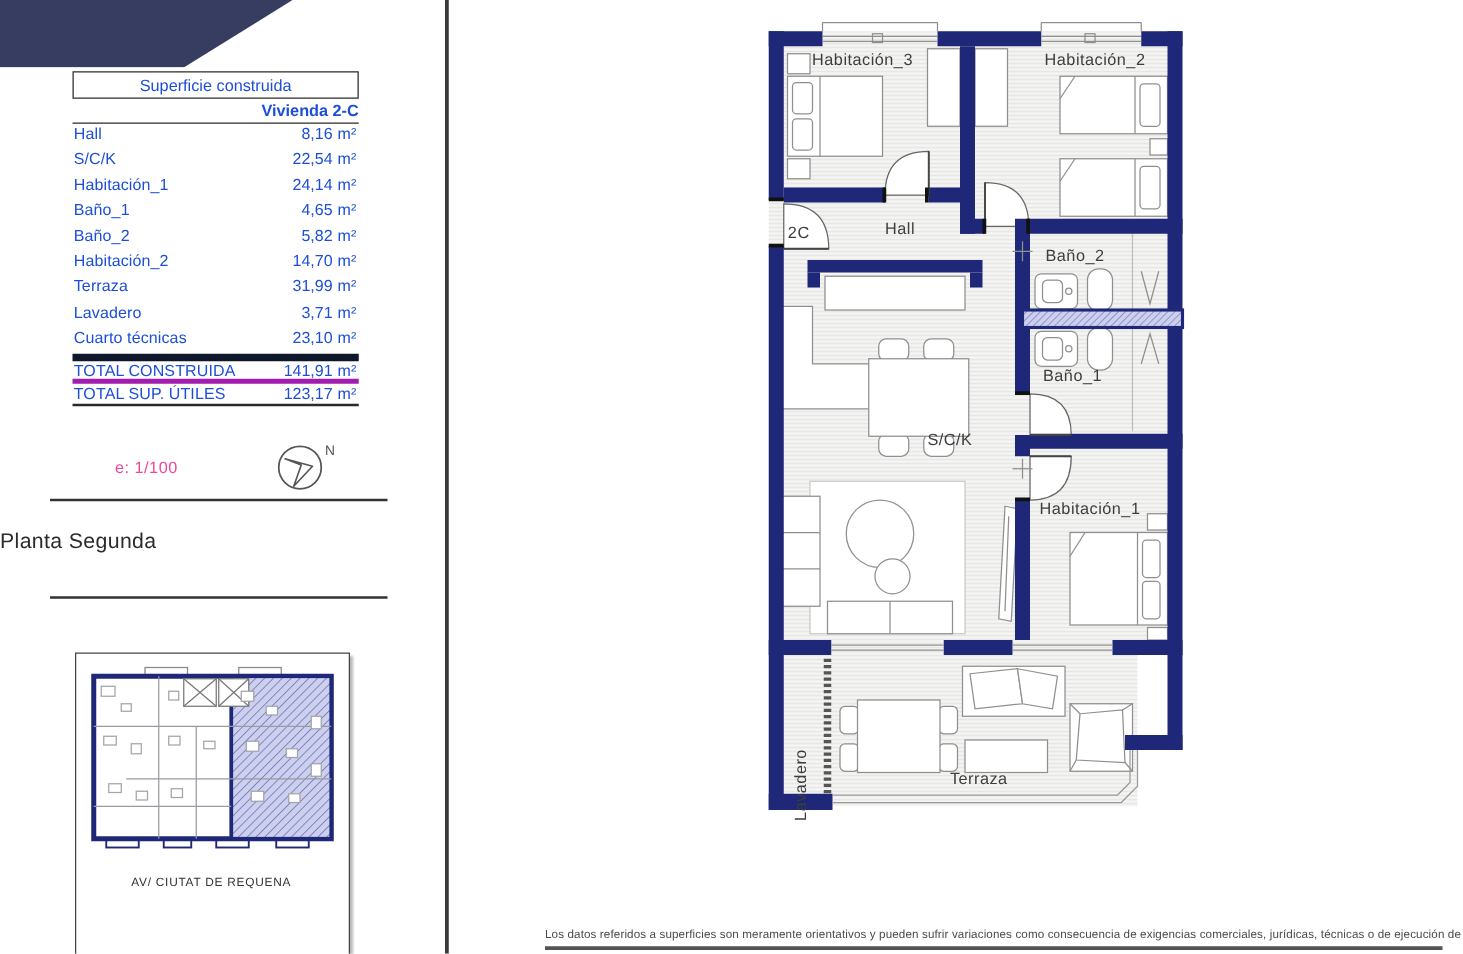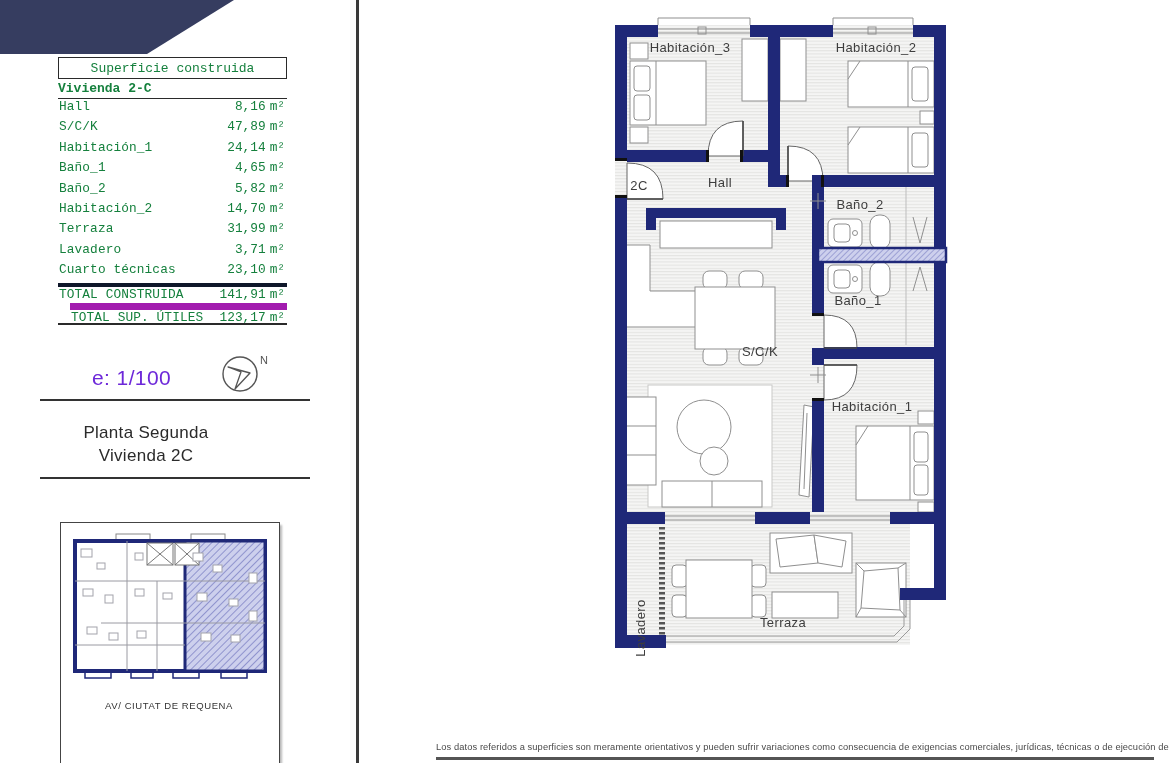--- a/index.html
+++ b/index.html
@@ -10,44 +10,44 @@
 
   
   #corner-poly { left:0; top:0; width:234px; height:54px;
     background:#363d60;
     clip-path:polygon(0 0, 234px 0, 147px 54px, 0 54px); }
 
   
   #v-divider { left:356px; top:0; width:2.5px; height:763px; background:#3a3a3a; }
 
   
-  #area-table { left:58px; top:57px; width:229px; color:#15803d;font-family:Liberation Mono, monospace; }
+  #area-table { left:58px; top:57px; width:229px; color:#1d4ed8; }
   #area-table .thead { border:1px solid #2a2a2a; text-align:center;
       font-size:13px; padding:3px 0 2px 0; }
-  #area-table .tsub { border-bottom:1.4px solid #2a2a2a; text-align:left;
+  #area-table .tsub { border-bottom:1.4px solid #2a2a2a; text-align:right;
       font-weight:bold; font-size:13px; padding:2px 0 2px 0; }
   .trow { display:flex; justify-content:space-between; align-items:baseline;
       height:20.4px; font-size:12.8px; padding:0 2px 0 1px; }
   .trow .tlabel { letter-spacing:0.1px; }
   .trow .tval { white-space:nowrap; }
   .trow .unit { margin-left:4px; }
-  .sep-thin  { border-top:4px solid #0f172a;gap:16px; }
-  .sep-thick { border-top:7px solid #a21caf;margin-left:12px; }
+  .sep-thin  { border-top:6px solid #0f172a;gap:16px; }
+  .sep-thick { border-top:4px solid #a21caf; }
   #area-table .tbottom { border-top:2px solid #2a2a2a; height:0; }
 
   
-  #scale-text { left:92px; top:366px; font-size:21px; color:#6d28d9; letter-spacing:0.4px; }
+  #scale-text { left:92px; top:366px; font-size:13px; color:#ec4899; letter-spacing:0.4px; }
   #north-icon { left:216px; top:350px; }
 
   .hline { height:2px; background:#333; }
   #rule-1 { left:40px; top:399px; width:270px; }
   #rule-2 { left:40px; top:477px; width:270px; }
 
   
-  #plan-title { left:0; top:421px; width:292px; text-align:center;
+  #plan-title { left:0; top:421px; width:292px; 
       font-size:17px; color:#2b2b2b; line-height:23px; letter-spacing:0.3px; }
 
   
   #keyplan-box { left:60px; top:522px; width:220px; height:251px;
       border:1.4px solid #444; background:#fff; box-shadow:2px 3px 2px #b9b9b9; }
 
   
   #floorplan { left:608px; top:15px; }
 
   
@@ -68,21 +68,21 @@
 <div id="area-table" class="abs">
   <div class="thead">Superficie construida</div>
   <div class="tsub">Vivienda 2-C</div>
 
   <div class="trow">
     <span class="tlabel">Hall</span>
     <span class="tval"><span>8,16</span><span class="unit">m²</span></span>
   </div>
   <div class="trow">
     <span class="tlabel">S/C/K</span>
-    <span class="tval"><span>47,89</span><span class="unit">m²</span></span>
+    <span class="tval"><span>22,54</span><span class="unit">m²</span></span>
   </div>
   <div class="trow">
     <span class="tlabel">Habitación_1</span>
     <span class="tval"><span>24,14</span><span class="unit">m²</span></span>
   </div>
   <div class="trow">
     <span class="tlabel">Baño_1</span>
     <span class="tval"><span>4,65</span><span class="unit">m²</span></span>
   </div>
   <div class="trow">
@@ -120,21 +120,20 @@
 <svg id="north-icon" class="abs" width="60" height="48" viewBox="0 0 60 48">
   <circle cx="24" cy="24" r="17" fill="none" stroke="#555" stroke-width="1.4"></circle>
   <path d="M 12,17 L 34,23 L 19,39 L 25,22 Z" fill="none" stroke="#555" stroke-width="1.3" stroke-linejoin="round"></path>
   <text x="44" y="14" font-size="11" fill="#555">N</text>
 </svg>
 
 <div id="rule-1" class="abs hline"></div>
 
 <div id="plan-title" class="abs">
   <div>Planta Segunda</div>
-  <div>Vivienda 2C</div>
 </div>
 
 <div id="rule-2" class="abs hline"></div>
 
 <div id="keyplan-box" class="abs">
   <svg width="217" height="202" viewBox="0 0 217 202">
     <defs>
       <pattern id="kp-hatch" width="5" height="5" patternUnits="userSpaceOnUse" patternTransform="rotate(45)">
         <rect width="5" height="5" fill="#cdd0ed"></rect>
         <line x1="0" y1="0" x2="0" y2="5" stroke="#7b80c4" stroke-width="1.5"></line>

